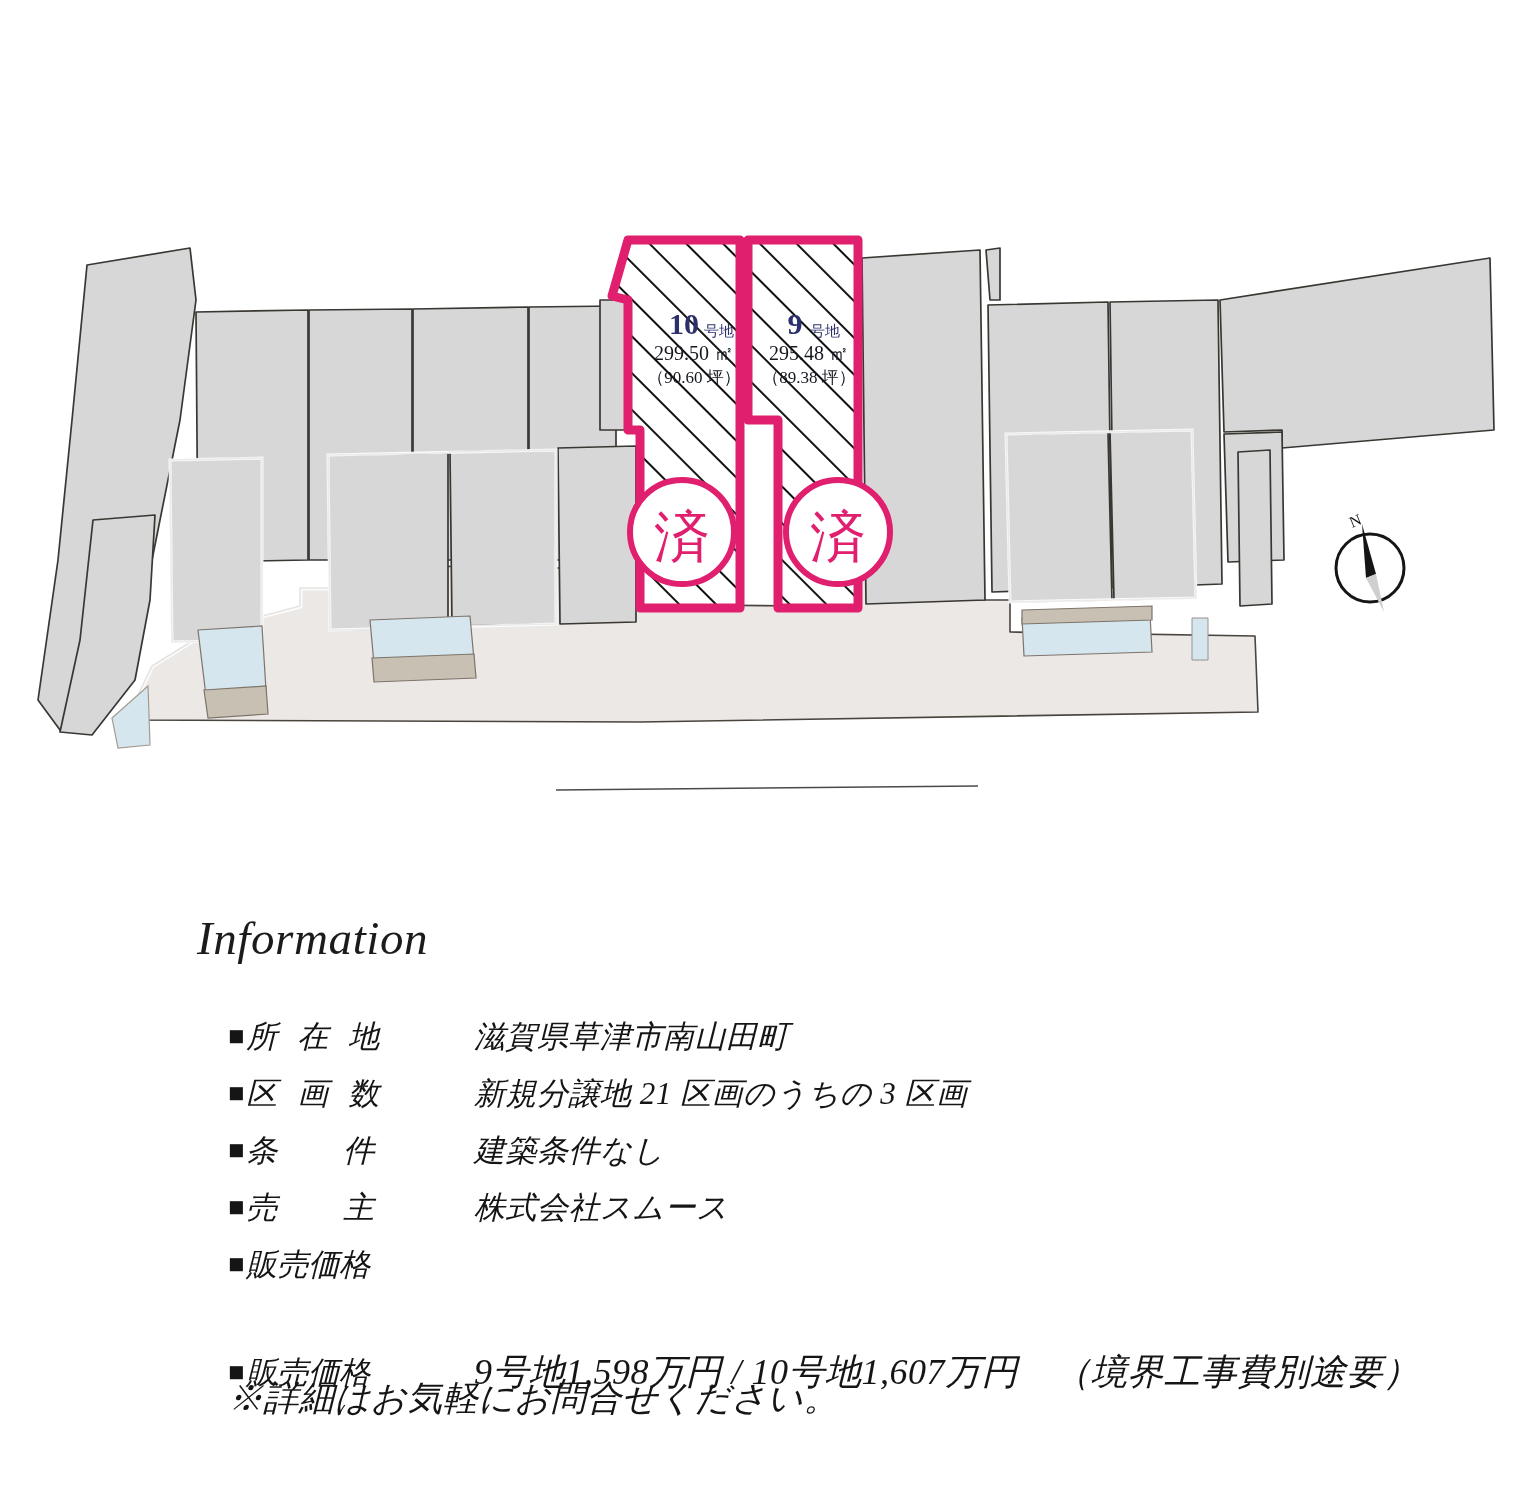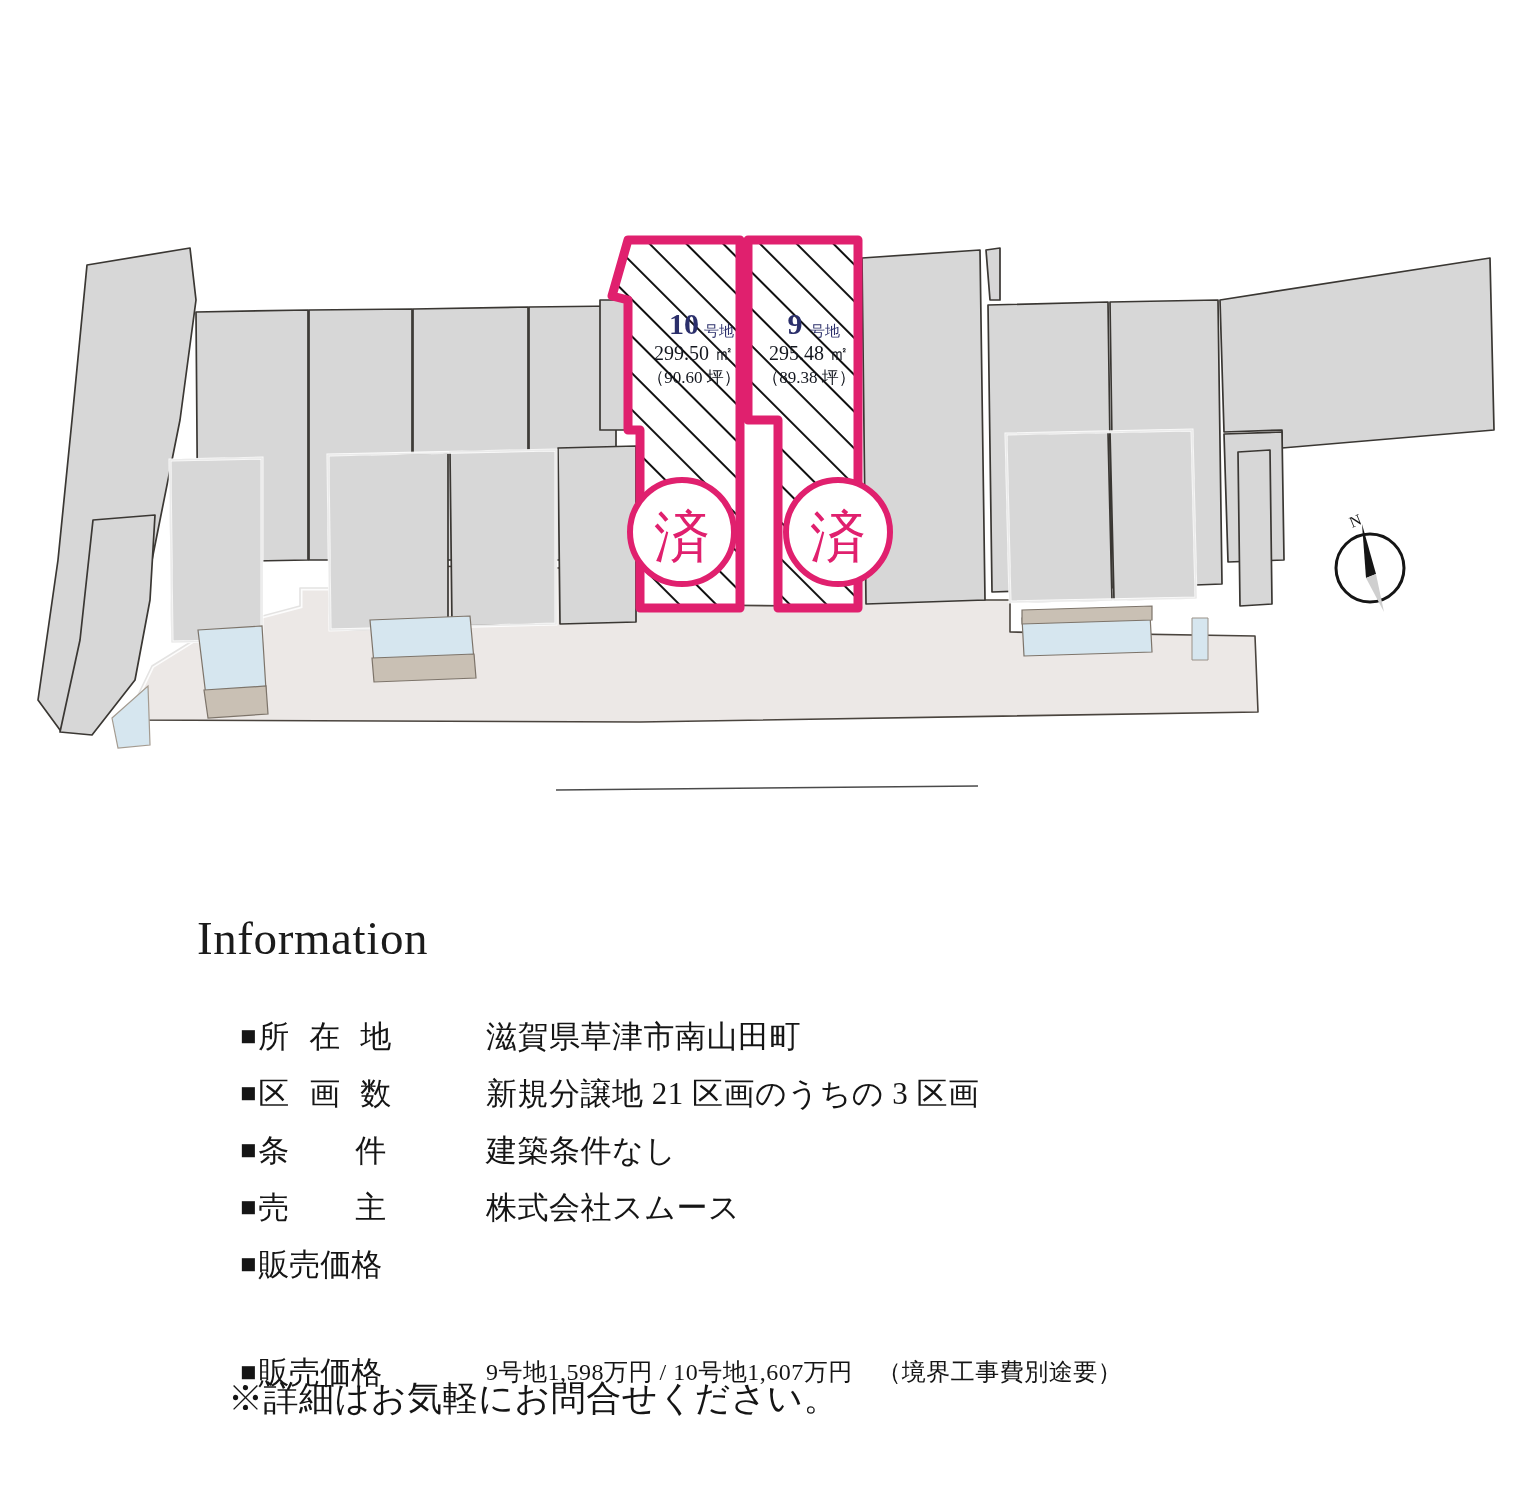--- a/index.html
+++ b/index.html
@@ -31,35 +31,36 @@
     height: 860px;
   }
 
   
   #information-panel {
     position: absolute;
     left: 0;
     top: 880px;
     width: 1400px;
     height: 618px;
+    font-style: italic;
   }
   #information-heading {
     position: absolute;
     left: 197px;
     top: 35px;
     font-family: "Liberation Serif", "DejaVu Serif", serif;
     font-size: 47px;
     font-weight: 400;
     letter-spacing: 0.6px;
     color: #1b1b1b;
     line-height: 1;
   }
   #spec-list {
     position: absolute;
-    left: 240px;
+    left: 228px;
     top: 131px;
     width: 1180px;
   }
   .spec-row {
     display: flex;
     align-items: flex-start;
     margin-bottom: 6px;
     min-height: 51px;
   }
   .spec-label {
@@ -88,21 +89,21 @@
     color: #151515;
     letter-spacing: 0.5px;
     white-space: nowrap;
   }
   .spec-row.two-line { min-height: 102px; }
   .spec-row.two-line .spec-value { line-height: 51px; }
   .spec-value-sub {
     padding-left: 4px;
   }
   .spec-value.price {
-    font-size: 24px;
+    font-size: 36px;
   }
   #footnote {
     position: absolute;
     left: 228px;
     top: 498px;
     font-size: 35px;
     line-height: 1.2;
     color: #151515;
     letter-spacing: 0.5px;
     white-space: nowrap;

